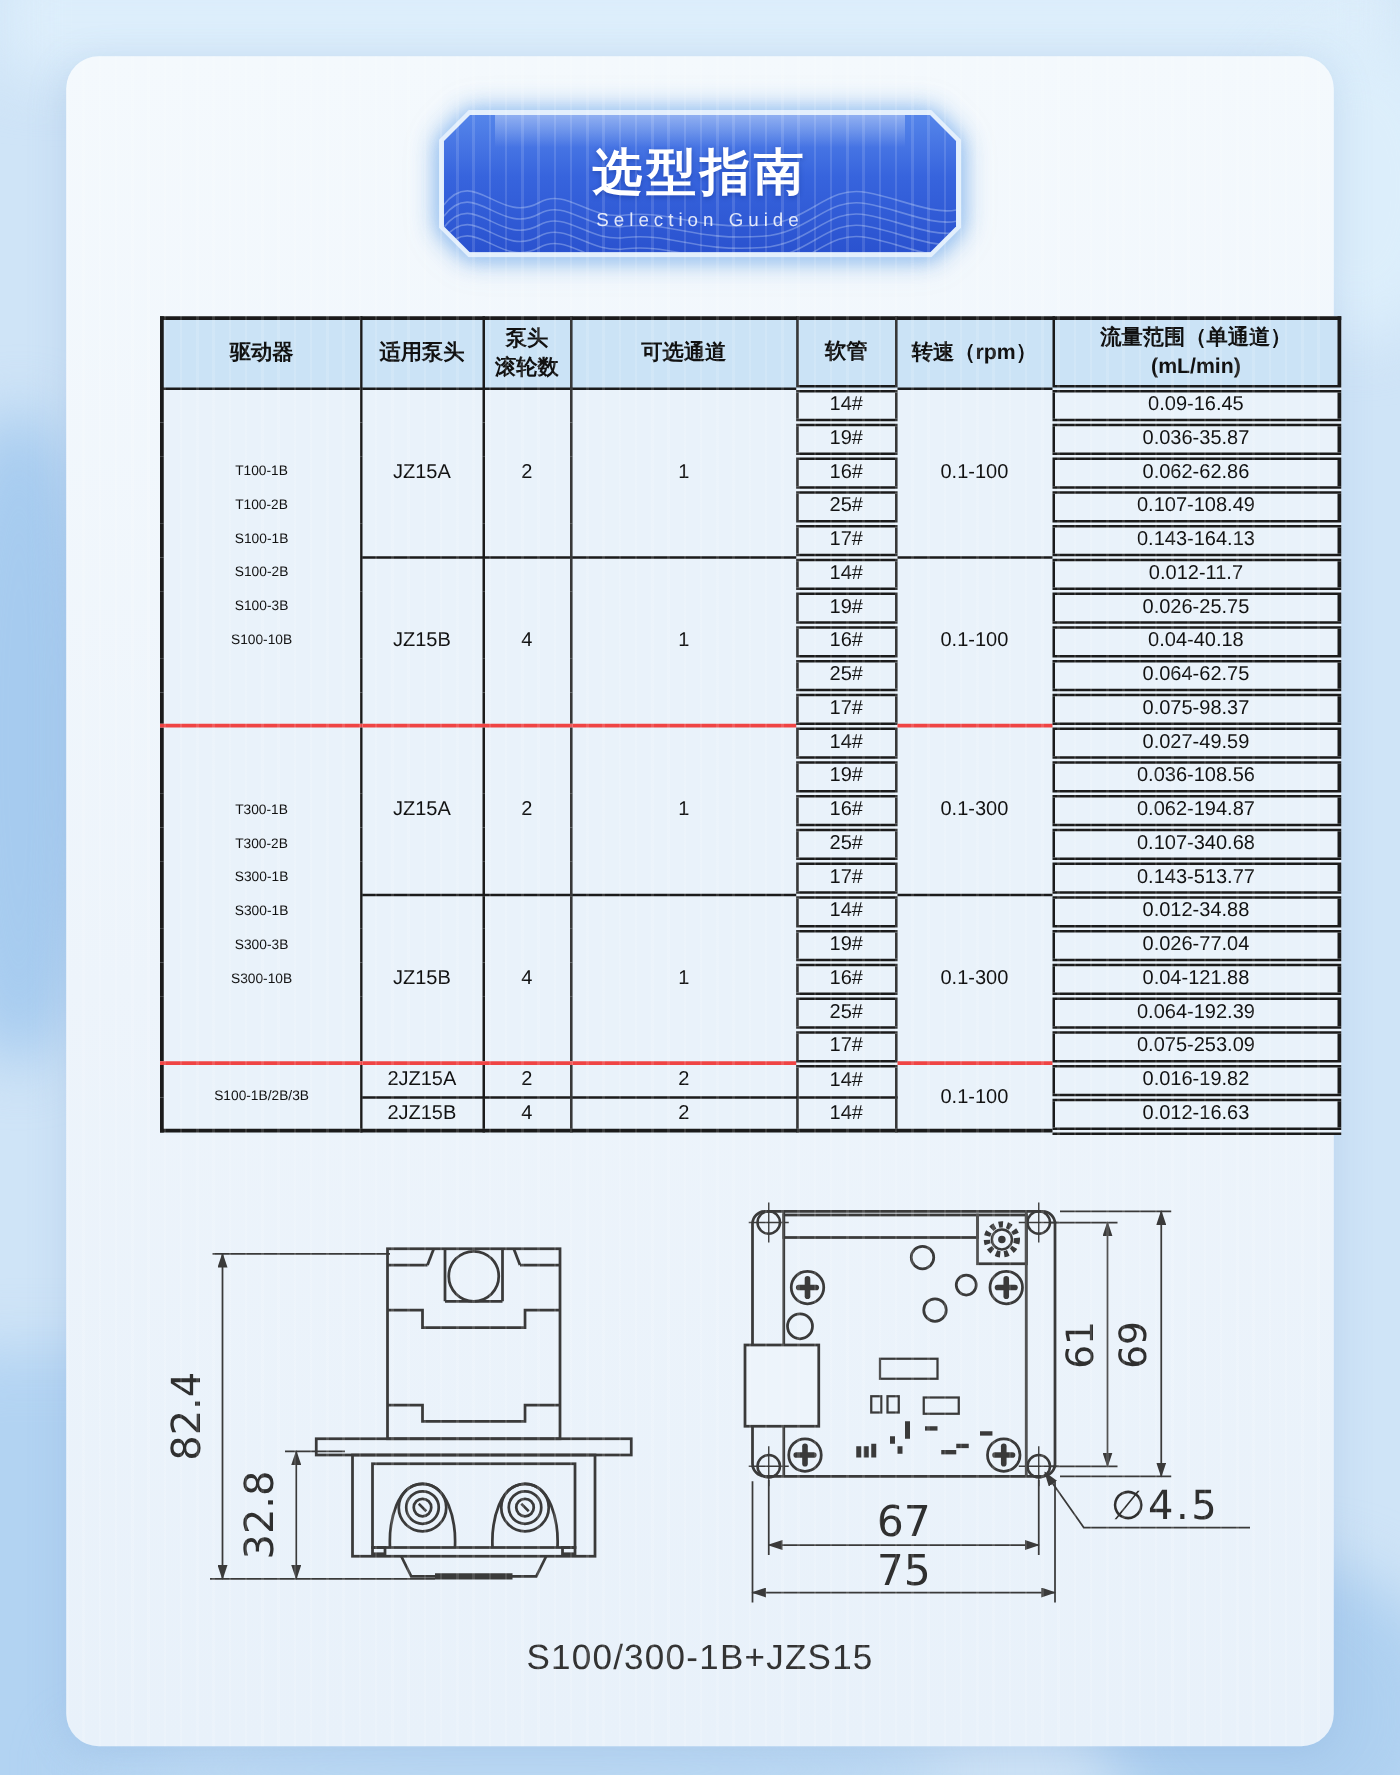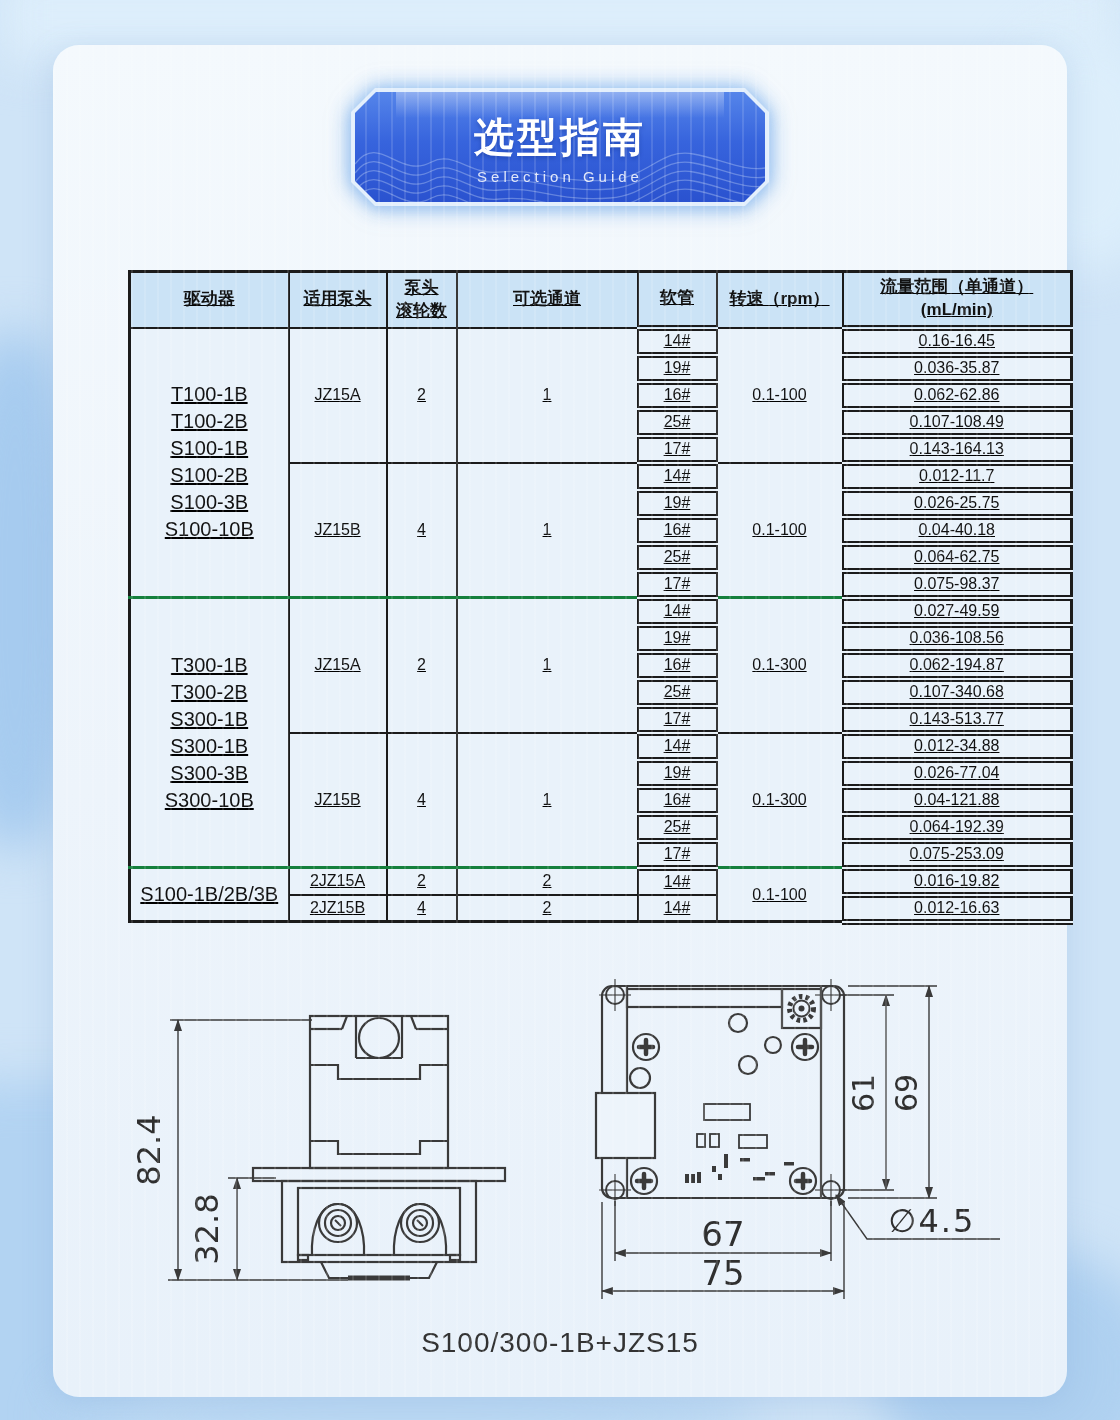--- a/index.html
+++ b/index.html
@@ -42,30 +42,30 @@
     display:flex; flex-direction:column; align-items:center; justify-content:center;
   }
   .banner::before { content:""; position:absolute; left:10%; top:0; width:80%; height:26px;
     background:linear-gradient(180deg,rgba(255,255,255,.35),rgba(255,255,255,0)); }
   .banner-title { font-size:40px; font-weight:bold; color:#ffffff; letter-spacing:3px;
     text-shadow:0 2px 4px rgba(10,40,130,.4); z-index:2; }
   .banner-sub { font-size:15px; color:rgba(255,255,255,.85); letter-spacing:4px; margin-top:3px; z-index:2; }
   .waves { position:absolute; left:0; bottom:0; width:100%; height:78px; z-index:1; }
 
   
-  .tbl-wrap { margin:64px auto 0; width:864px;text-decoration:underline; }
+  .tbl-wrap { margin:47px auto 0; width:864px; }
   table { border-collapse:collapse; table-layout:fixed; width:944px;
     background:#e9f2fa; border:3px solid #1b1b1b; }
   th, td { border:2px solid #1b1b1b; text-align:center; vertical-align:middle; color:#111; }
   th { background:#cbe3f6; font-size:17px; font-weight:bold; height:56px; line-height:1.35; padding:2px 0; }
   td { font-size:16px; height:27px; }
   tbody tr { height:27px; }
   td.tube, td.flow { border-top:6px double #1b1b1b; border-bottom:6px double #1b1b1b; }
-  tr.blk td:not(.tube):not(.flow) { border-top:3px solid #15803d; }
-  td.driver div { line-height:27px; font-size:20px; }
+  tr.blk td:not(.tube):not(.flow) { border-top:3px solid #ef4444; }
+  td.driver div { line-height:27px; font-size:11px; }
   .hdr2 { display:block; }
 
   
   .draw-row { display:flex; align-items:flex-start; margin-top:33px; }
   .svg-left { margin-left:37px; margin-top:35px; }
   .caption { text-align:center; font-size:28px; color:#333; margin-top:14px; letter-spacing:1px; }
   svg text { font-family:"DejaVu Sans","Liberation Sans",sans-serif; fill:#2f2f2f; }
 </style>
 </head>
 <body>
@@ -136,21 +136,21 @@
             <div>S100-1B</div>
             <div>S100-2B</div>
             <div>S100-3B</div>
             <div>S100-10B</div>
           </td>
           <td rowspan="5">JZ15A</td>
           <td rowspan="5">2</td>
           <td rowspan="5">1</td>
           <td class="tube">14#</td>
           <td rowspan="5">0.1-100</td>
-          <td class="flow">0.16-16.45</td>
+          <td class="flow">0.09-16.45</td>
         </tr>
         <tr>
             <td class="tube">19#</td>
             <td class="flow">0.036-35.87</td>
           </tr>
         <tr>
             <td class="tube">16#</td>
             <td class="flow">0.062-62.86</td>
           </tr>
         <tr>

